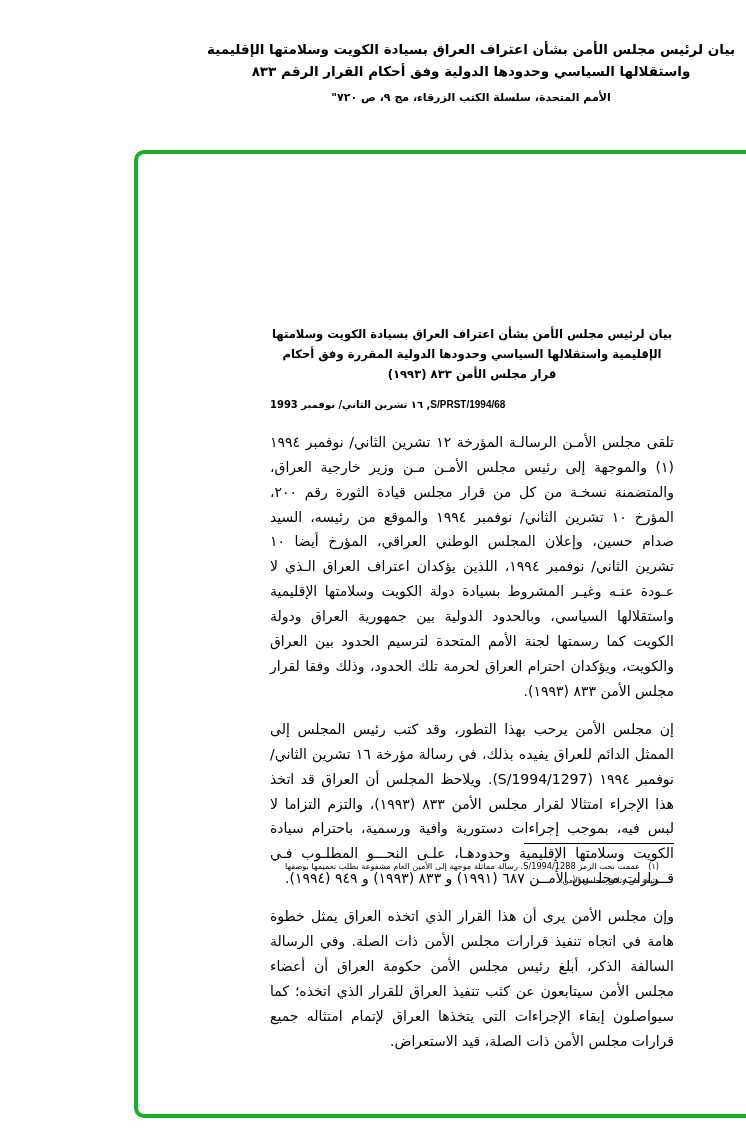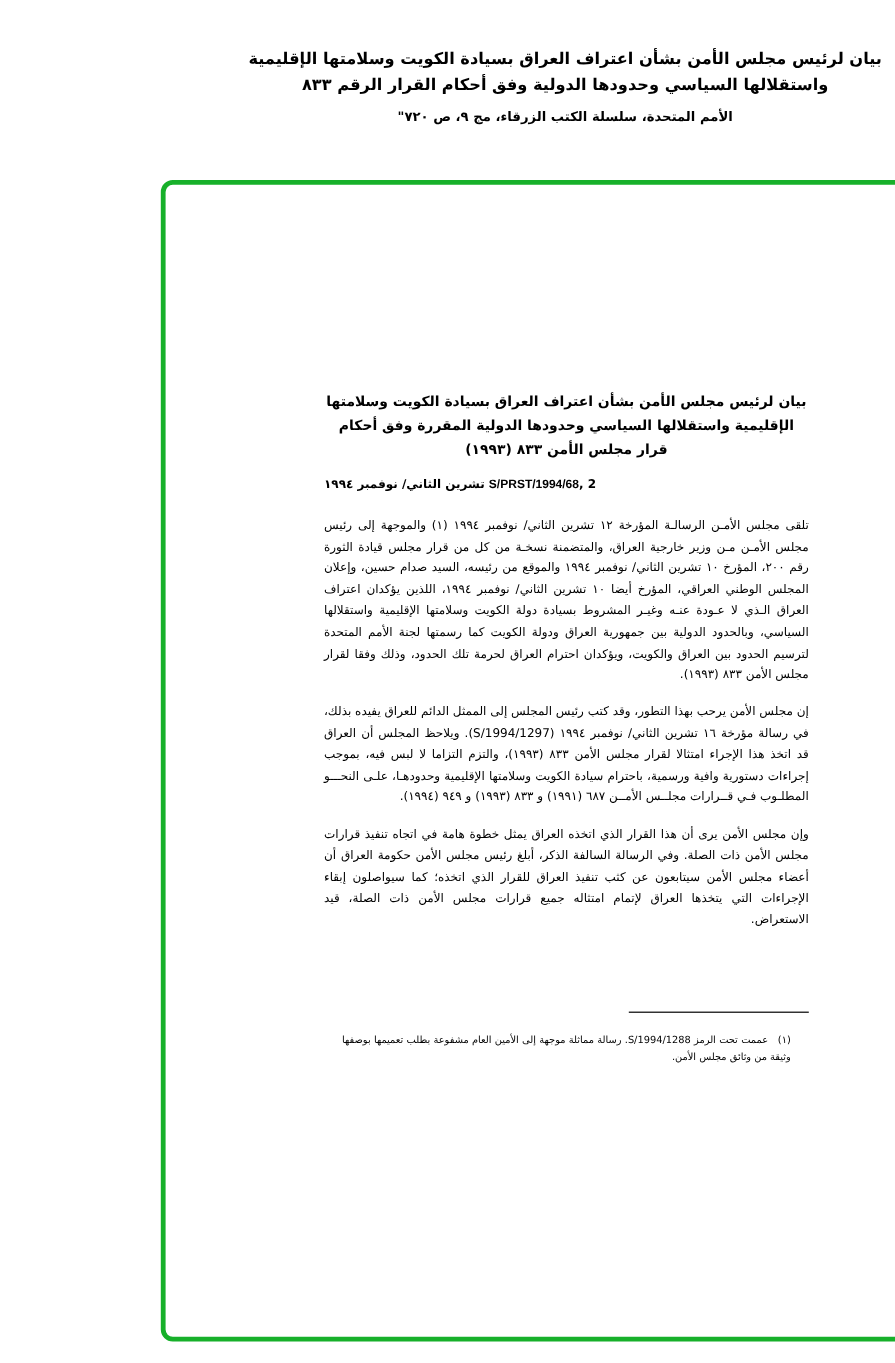--- a/index.html
+++ b/index.html
@@ -81,21 +81,21 @@
     direction: rtl;
     margin: 0 0 20px 0;
   }
   .symbol-line .sym {
     font-family: "Liberation Sans", sans-serif;
     direction: ltr;
     unicode-bidi: embed;
     margin-top: 32px;
   }
   .body-par {
-    font-size: 10px;
+    font-size: 14px;
     line-height: 1.78;
     margin: 0 0 13px 0;
     text-align: justify;
     text-justify: inter-word;
   }
 
   
   .footnote-wrap {
     position: absolute;
     top: 843px;
@@ -129,21 +129,21 @@
   </div>
 
   <div class="green-frame"></div>
 
   <div class="content">
 
     <p class="stmt-title">بيان لرئيس مجلس الأمن بشأن اعتراف العراق بسيادة الكويت وسلامتها الإقليمية واستقلالها السياسي وحدودها الدولية المقررة وفق أحكام قرار مجلس الأمن ٨٣٣ (١٩٩٣)</p>
 
     <p class="symbol-line">
       <span class="sym">S/PRST/1994/68</span>,
-      <span>2 تشرين الثاني/ نوفمبر ١٩٩٤</span>
+      <span>١٦ تشرين الثاني/ نوفمبر 1993</span>
     </p>
 
     <p class="body-par">تلقى مجلس الأمـن الرسالـة المؤرخة ١٢ تشرين الثاني/ نوفمبر ١٩٩٤ (١) والموجهة إلى رئيس مجلس الأمـن مـن وزير خارجية العراق، والمتضمنة نسخـة من كل من قرار مجلس قيادة الثورة رقم ٢٠٠، المؤرخ ١٠ تشرين الثاني/ نوفمبر ١٩٩٤ والموقع من رئيسه، السيد صدام حسين، وإعلان المجلس الوطني العراقي، المؤرخ أيضا ١٠ تشرين الثاني/ نوفمبر ١٩٩٤، اللذين يؤكدان اعتراف العراق الـذي لا عـودة عنـه وغيـر المشروط بسيادة دولة الكويت وسلامتها الإقليمية واستقلالها السياسي، وبالحدود الدولية بين جمهورية العراق ودولة الكويت كما رسمتها لجنة الأمم المتحدة لترسيم الحدود بين العراق والكويت، ويؤكدان احترام العراق لحرمة تلك الحدود، وذلك وفقا لقرار مجلس الأمن ٨٣٣ (١٩٩٣).</p>
     <p class="body-par">إن مجلس الأمن يرحب بهذا التطور، وقد كتب رئيس المجلس إلى الممثل الدائم للعراق يفيده بذلك، في رسالة مؤرخة ١٦ تشرين الثاني/ نوفمبر ١٩٩٤ (S/1994/1297). ويلاحظ المجلس أن العراق قد اتخذ هذا الإجراء امتثالا لقرار مجلس الأمن ٨٣٣ (١٩٩٣)، والتزم التزاما لا لبس فيه، بموجب إجراءات دستورية وافية ورسمية، باحترام سيادة الكويت وسلامتها الإقليمية وحدودهـا، علـى النحـــو المطلـوب فـي قــرارات مجلــس الأمــن ٦٨٧ (١٩٩١) و ٨٣٣ (١٩٩٣) و ٩٤٩ (١٩٩٤).</p>
     <p class="body-par">وإن مجلس الأمن يرى أن هذا القرار الذي اتخذه العراق يمثل خطوة هامة في اتجاه تنفيذ قرارات مجلس الأمن ذات الصلة. وفي الرسالة السالفة الذكر، أبلغ رئيس مجلس الأمن حكومة العراق أن أعضاء مجلس الأمن سيتابعون عن كثب تنفيذ العراق للقرار الذي اتخذه؛ كما سيواصلون إبقاء الإجراءات التي يتخذها العراق لإتمام امتثاله جميع قرارات مجلس الأمن ذات الصلة، قيد الاستعراض.</p>
 
   </div>
 
   <div class="footnote-wrap">
     <hr class="footnote-rule">

